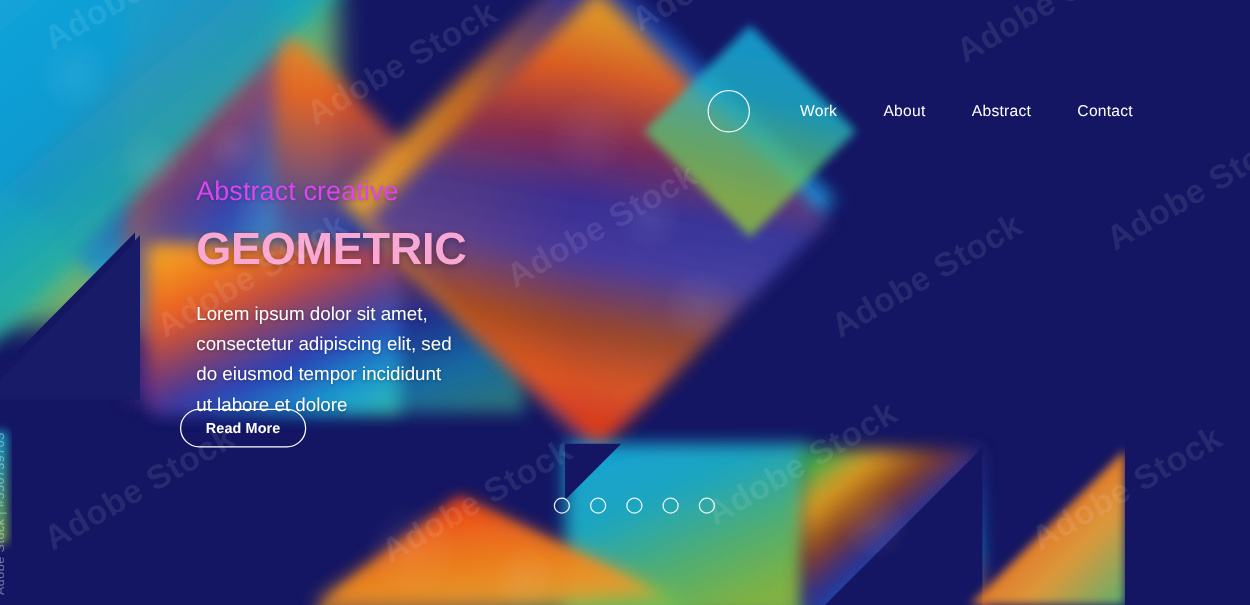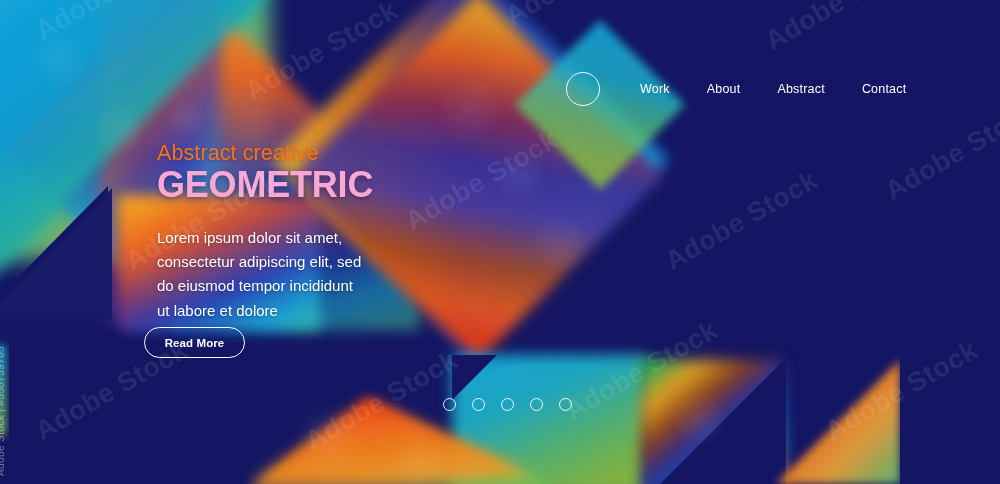--- a/index.html
+++ b/index.html
@@ -46,25 +46,26 @@
     text-decoration:none;
     padding:0 0;
     margin-right:37px;
     white-space:nowrap;
   }
   .nav-link:last-child { margin-right:0; }
 
   
   #hero { position:absolute; left:157px; top:142px; width:420px; }
   #eyebrow {
-    color:#f97316;
+    color:#d946ef;
     font-size:21.5px;
     font-weight:400;
     letter-spacing:.1px;
     line-height:1.1;
+    margin-bottom:14px;
     text-shadow:0 1px 3px rgba(0,0,0,.22);
   }
   #headline {
     color:#f9a8d4;
     font-size:36px;
     font-weight:700;
     line-height:1.06;
     letter-spacing:-0.2px;
     text-transform:uppercase;
     text-shadow:0 2px 5px rgba(0,0,0,.28);

